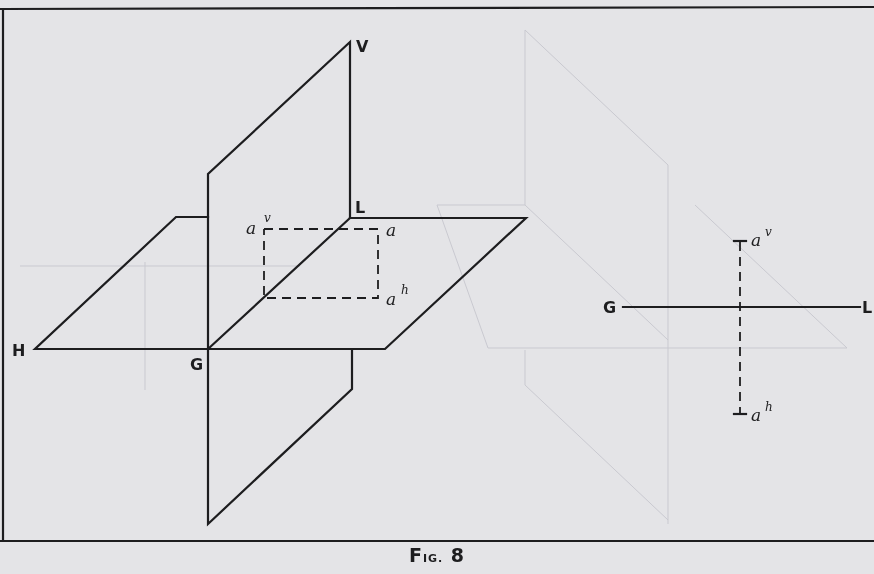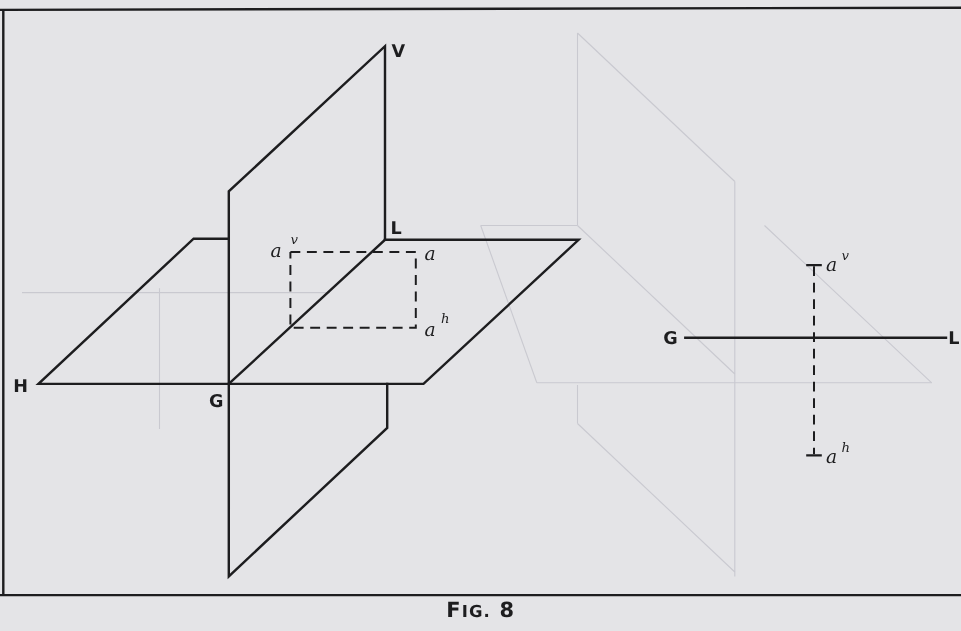--- a/index.html
+++ b/index.html
@@ -52,21 +52,21 @@
       left: 0;
       width: 874px;
       top: 544px;
       text-align: center;
       font-family: "DejaVu Sans", sans-serif;
       font-weight: bold;
       font-size: 19px;
       color: #1d1d1f;
       letter-spacing: 1px;
     }
-    .caption .sc { font-size: 15px; }
+    .caption .sc { font-size: 11px; }
   </style>
 </head>
 <body>
 
 <div class="page">
 
   <svg class="figure" viewBox="0 0 874 574" xmlns="http://www.w3.org/2000/svg">
 
     <g class="ghost">
       <line x1="525" y1="30" x2="525" y2="205"></line>

